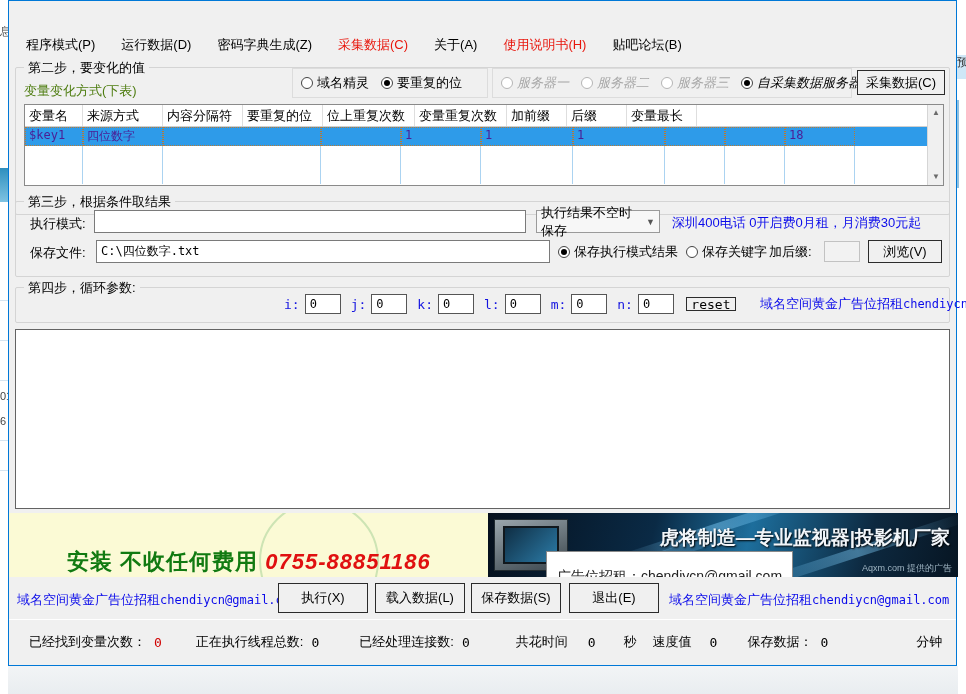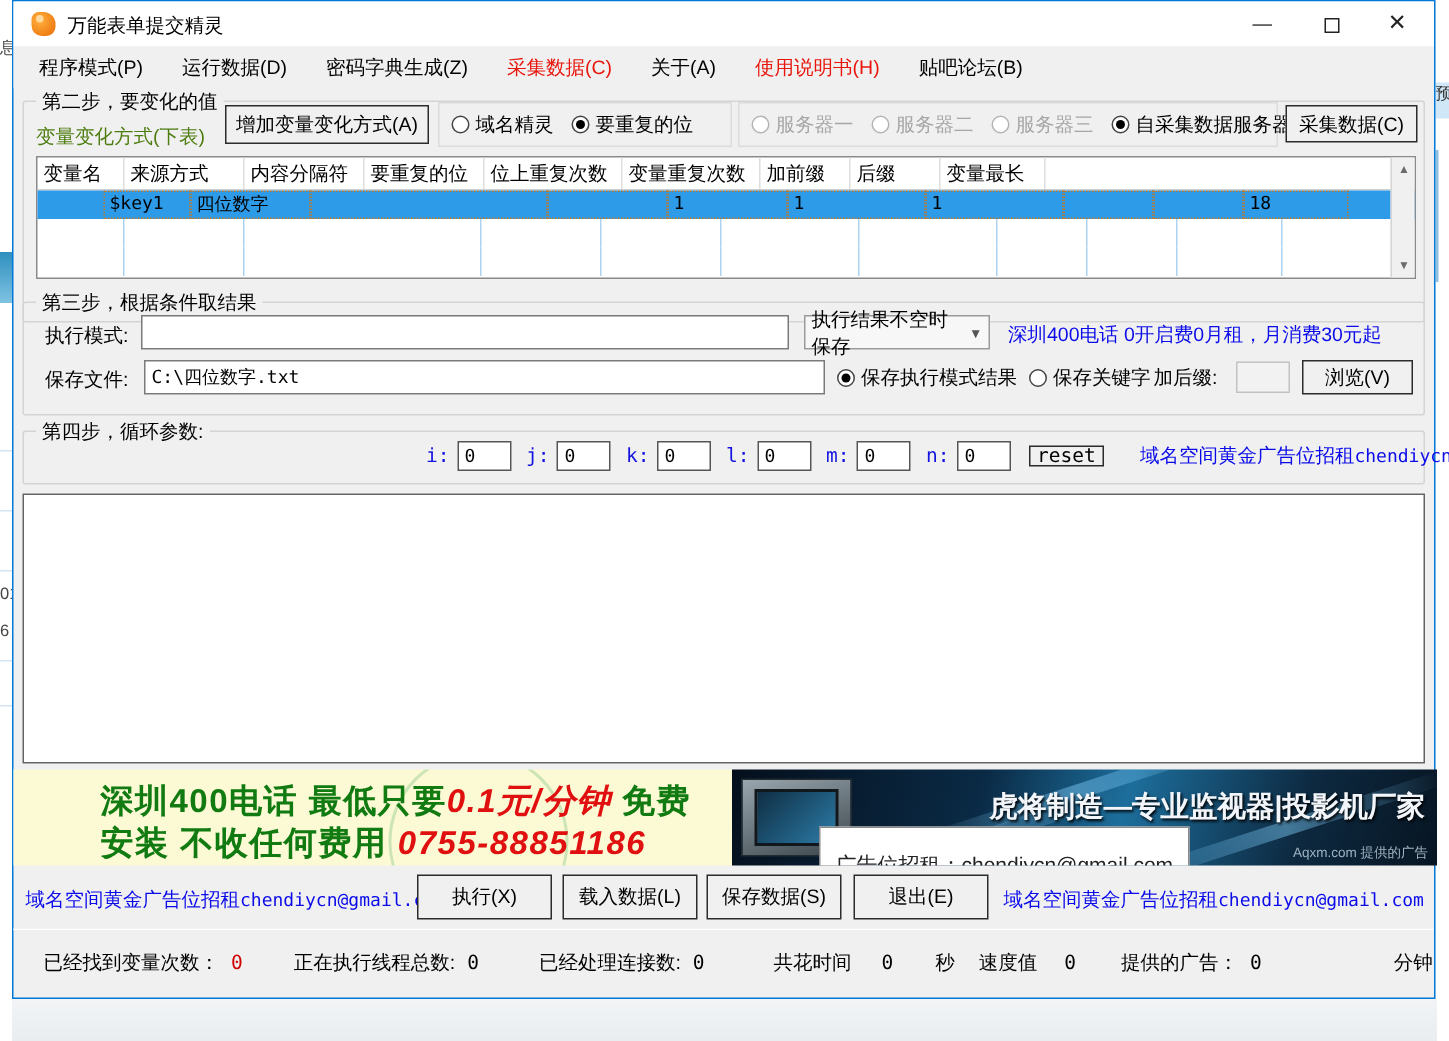--- a/index.html
+++ b/index.html
@@ -51,37 +51,37 @@
 
   
   .grp2 { left:6px; top:66px; width:935px; height:148px; }
   .hint { position:absolute; left:8px; top:14px; color:#4d7c0f; font-size:13px; }
   .btn { background:#f0f0f0; border:1px solid #2b2b2b; font-size:13px; text-align:center;
          display:flex; align-items:center; justify-content:center; }
   .btn-add { position:absolute; left:134px; top:2px; width:136px; height:26px; }
   .subgrp { position:absolute; top:0; height:30px; border:1px solid #dcdcdc;
             display:flex; align-items:center; gap:4px; padding:0 8px; }
   .sg1 { left:276px; width:196px; }
-  .sg2 { left:476px; width:360px; }
+  .sg2 { left:476px; width:360px;font-style:italic; }
   .radio { width:12px; height:12px; border-radius:50%; border:1px solid #444; background:#fff;
            position:relative; flex:0 0 auto; }
   .radio.checked::after { content:""; position:absolute; left:2px; top:2px; width:6px; height:6px;
                           border-radius:50%; background:#000; }
   .radio.disabled { border-color:#b5b5b5; }
   .rlabel { font-size:13px; margin-right:8px; white-space:nowrap; }
   .rlabel.disabled { color:#a7a7a7; }
   .btn-collect { position:absolute; left:841px; top:2px; width:88px; height:25px; }
 
   
   .tbl { position:absolute; left:8px; top:36px; width:920px; height:82px; background:#fff;
          border:1px solid #8a8a8a; }
   .thead { display:flex; height:22px; border-bottom:1px solid #cfcfcf; }
   .th { font-size:13px; padding:2px 4px; border-right:1px solid #dedede; white-space:nowrap; overflow:hidden; }
   .trow { display:flex; height:19px; }
-  .trow.sel { background:#2e9be9; color:#000000;justify-content:center; }
+  .trow.sel { background:#2e9be9; color:#4c1d95; }
   .td { font-size:12px; padding:1px 4px; white-space:nowrap; overflow:hidden; }
   .trow.sel .td { outline:1px dotted #b97a33; outline-offset:-1px; }
   .trow.empty .td { border-right:1px solid #abd3f1; }
   .c0{width:58px}.c1{width:80px}.c2{width:158px}.c3{width:80px}.c4{width:80px}
   .c5{width:92px}.c6{width:92px}.c7{width:60px}.c8{width:60px}.c9{width:70px}
   .vscroll { position:absolute; right:0; top:0; bottom:0; width:16px; background:#f0f0f0;
              border-left:1px solid #d5d5d5; }
   .vscroll .ar { position:absolute; left:0; width:16px; height:16px; text-align:center;
                  font-size:8px; color:#6b6b6b; line-height:16px; }
   .vscroll .up { top:0; } .vscroll .dn { bottom:0; }
@@ -165,42 +165,34 @@
   <div class="bg-frag" style="left:0;top:415px">6</div>
 </div>
 <div class="bg-right">
   <div class="chip">预</div>
   <div class="vline"></div>
 </div>
 <div class="bg-bottom"></div>
 
 <div class="win">
 
-  <div class="titlebar">
-    <div class="app-icon"></div>
-    <div class="title-text">万能表单提交精灵</div>
-    <div class="winbtn min">—</div>
-    <div class="winbtn max"><span class="maxbox"></span></div>
-    <div class="winbtn cls">✕</div>
-  </div>
 
   <div class="menubar">
     <div class="menu-item">程序模式(P)</div>
     <div class="menu-item">运行数据(D)</div>
     <div class="menu-item">密码字典生成(Z)</div>
     <div class="menu-item red">采集数据(C)</div>
     <div class="menu-item">关于(A)</div>
     <div class="menu-item red">使用说明书(H)</div>
     <div class="menu-item">贴吧论坛(B)</div>
   </div>
 
   <div class="grp grp2">
     <div class="grp-label">第二步，要变化的值</div>
     <div class="hint">变量变化方式(下表)</div>
-    <button class="btn btn-add">增加变量变化方式(A)</button>
 
     <div class="subgrp sg1">
       <span class="radio"></span>
       <span class="rlabel">域名精灵</span>
       <span class="radio checked"></span>
       <span class="rlabel">要重复的位</span>
     </div>
 
     <div class="subgrp sg2">
       <span class="radio disabled"></span>
@@ -312,23 +304,20 @@
       <span class="tb mono loop-in" style="position:static">0</span>
       <button class="btn btn-reset mono">reset</button>
       <span class="bluelink" style="margin-left:24px"><span>域名空间黄金广告位招租</span><span class="mono" style="font-size:12px">chendiycn@gmail.com</span></span>
     </div>
   </div>
 
   <div class="bigbox"></div>
 
   <div class="banner-l">
     <div class="wm"></div>
-    <div class="adline l1">
-      <span class="adg">深圳400电话 最低只要</span><span class="adr">0.1元/分钟</span><span class="adg"> 免费</span>
-    </div>
     <div class="adline l2">
       <span class="adg">安装 不收任何费用 </span><span class="adr">0755-88851186</span>
     </div>
   </div>
   <div class="banner-r">
     <div class="streak" style="left:120px;top:10px"></div>
     <div class="streak" style="left:260px;top:34px"></div>
     <div class="streak" style="left:40px;top:46px"></div>
     <div class="mon"></div>
     <div class="br-title">虎将制造—专业监视器|投影机厂家</div>
@@ -352,18 +341,18 @@
     <span class="stv red mono">0</span>
     <span class="st" style="margin-left:34px">正在执行线程总数:</span>
     <span class="stv mono">0</span>
     <span class="st" style="margin-left:40px">已经处理连接数:</span>
     <span class="stv mono">0</span>
     <span class="st" style="margin-left:46px">共花时间</span>
     <span class="stv mono" style="margin-left:20px">0</span>
     <span class="st" style="margin-left:28px">秒</span>
     <span class="st" style="margin-left:16px">速度值</span>
     <span class="stv mono" style="margin-left:18px">0</span>
-    <span class="st" style="margin-left:30px">提供的广告：</span>
+    <span class="st" style="margin-left:30px">保存数据：</span>
     <span class="stv mono">0</span>
     <span class="st" style="margin-left:88px">分钟</span>
   </div>
 
 </div>
 
 </body></html>

